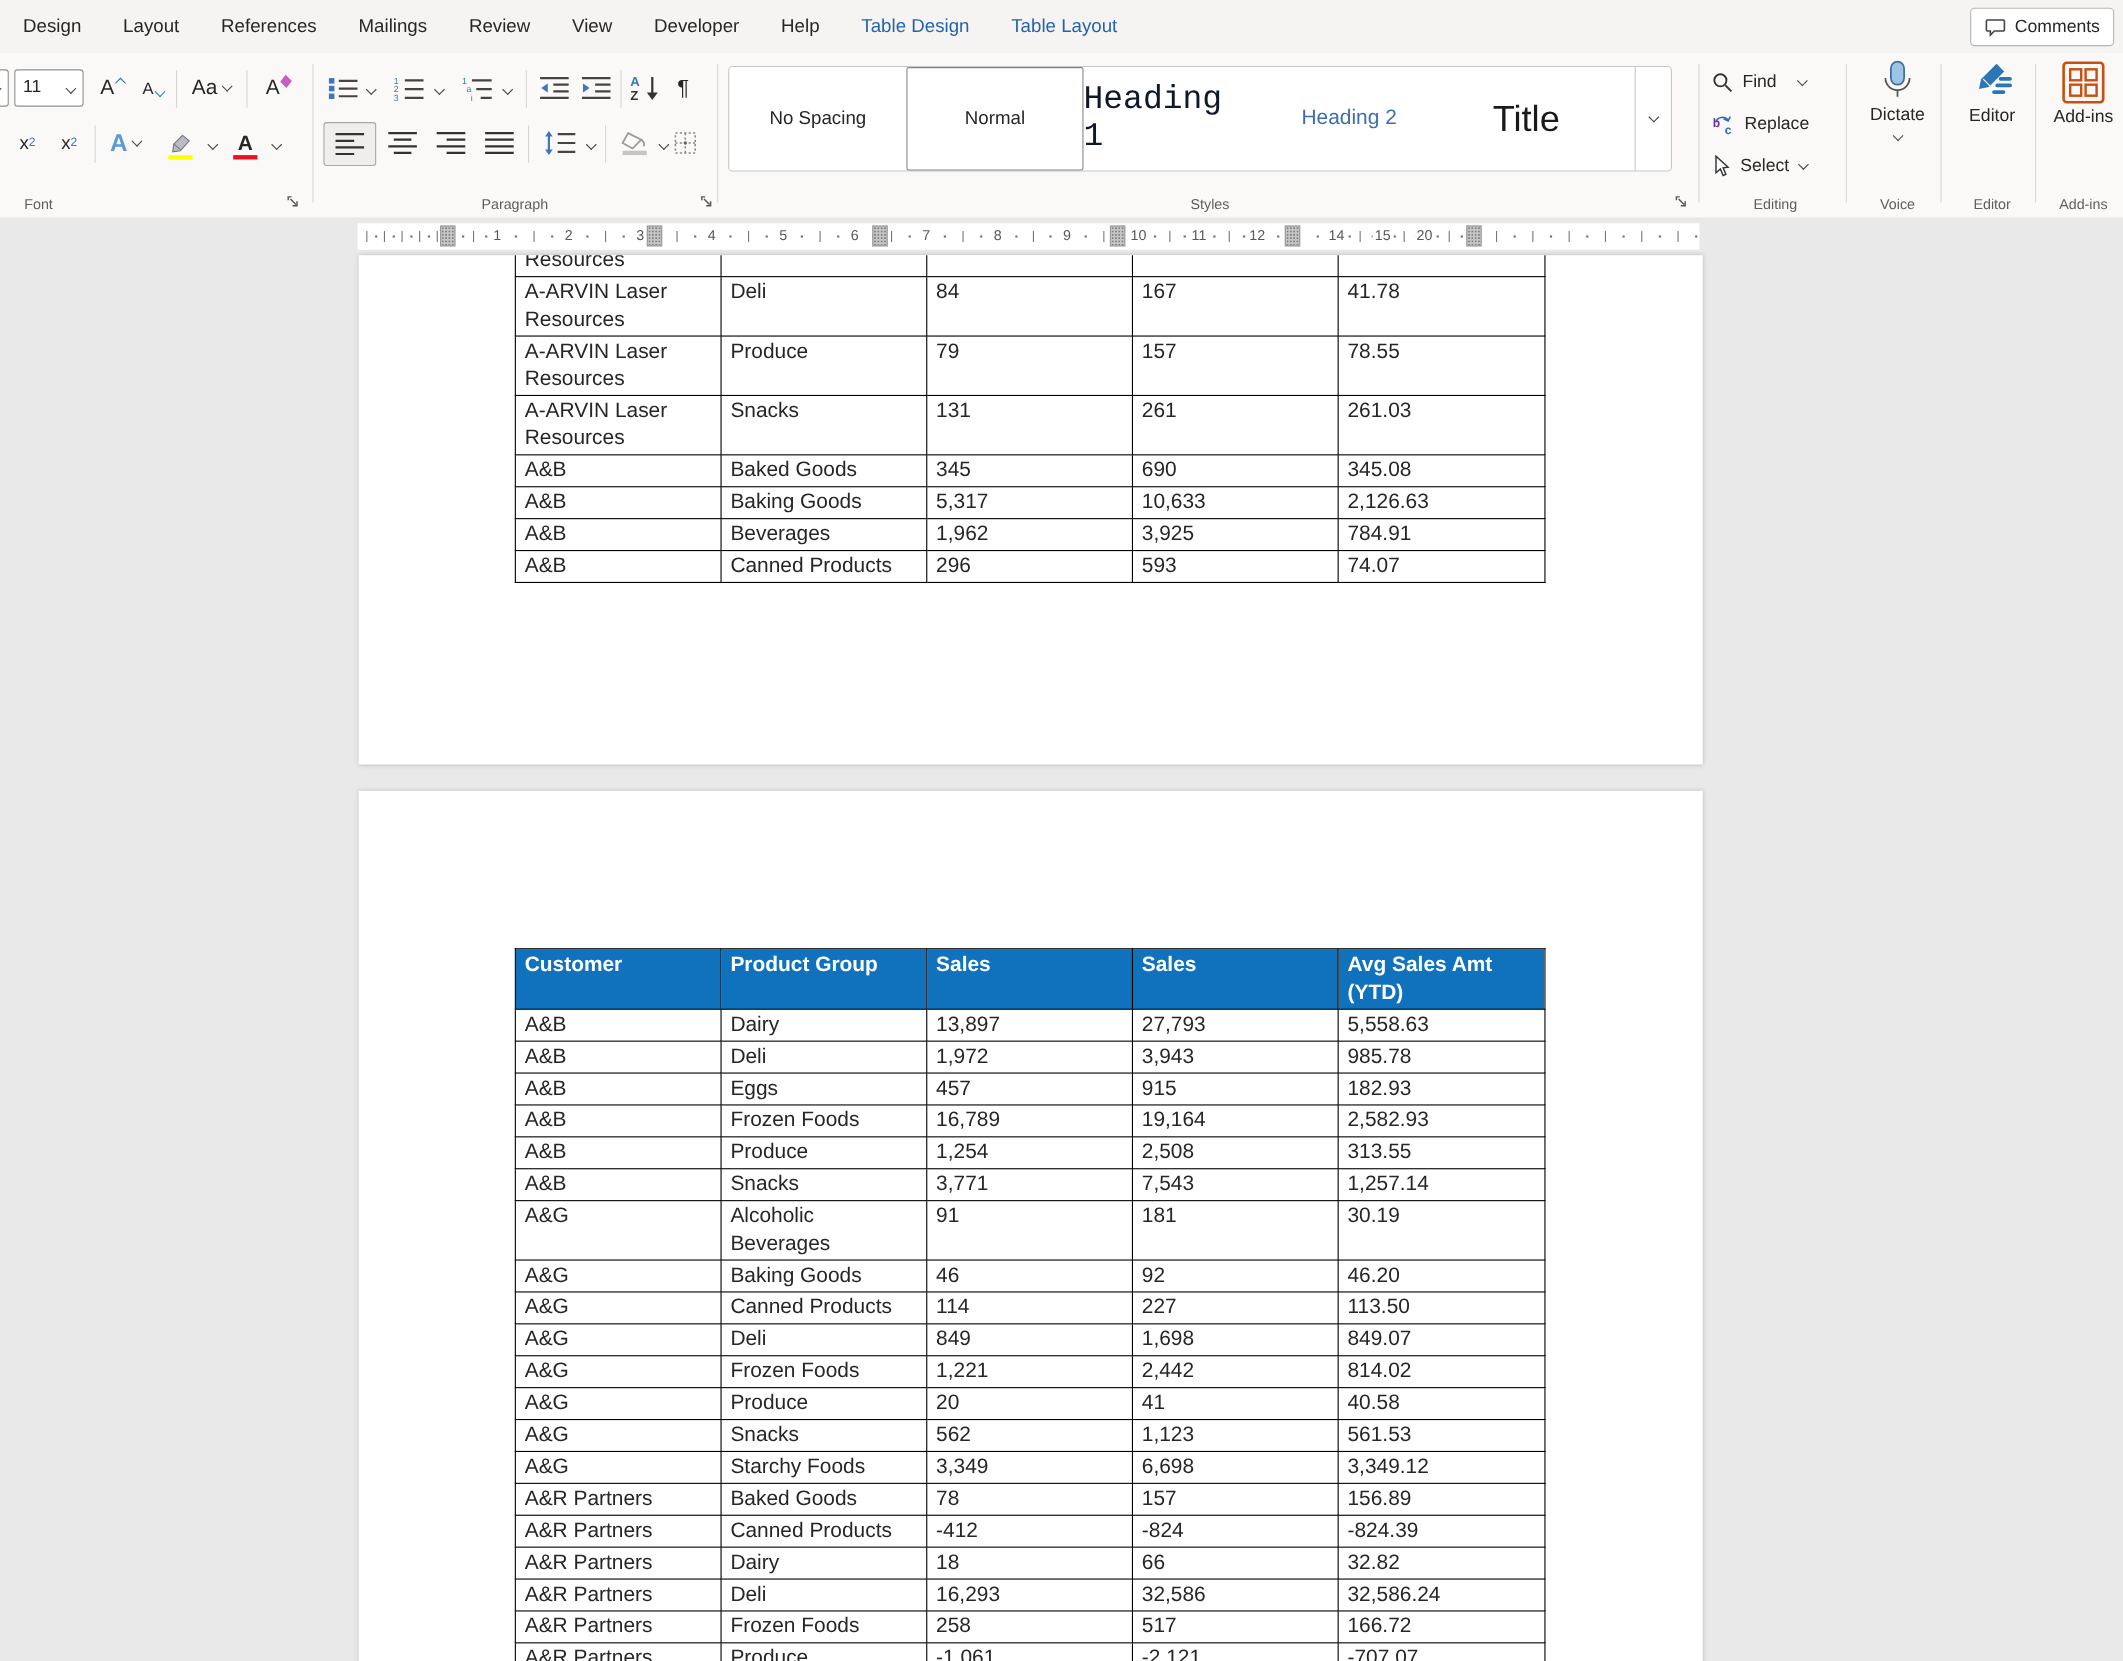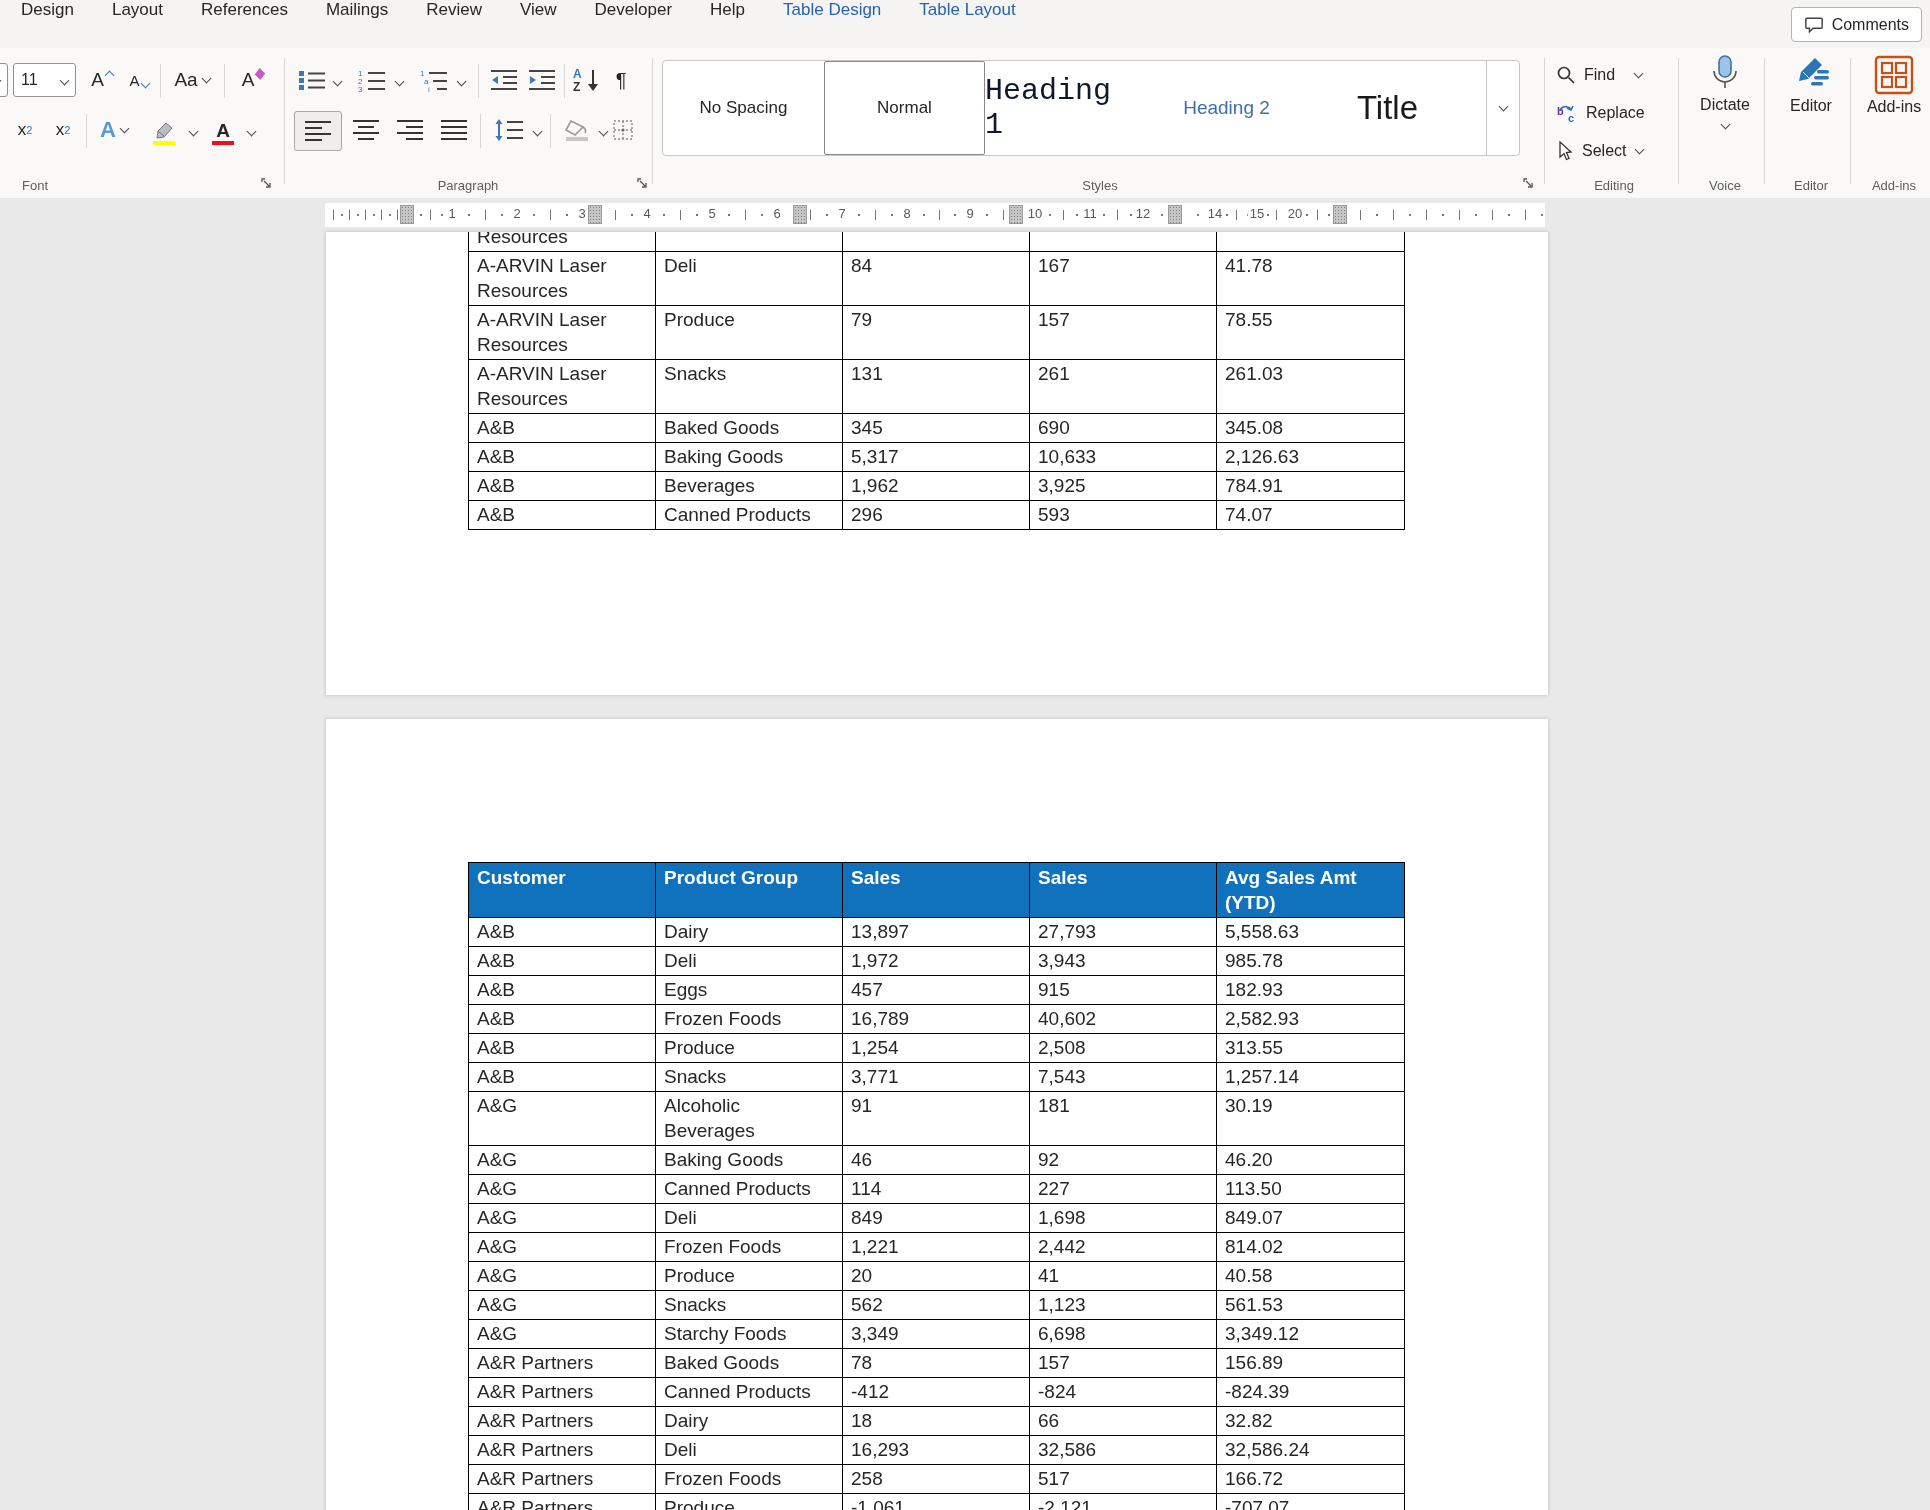--- a/index.html
+++ b/index.html
@@ -1,20 +1,20 @@
 <!DOCTYPE html>
 <html><head>
 <meta charset="utf-8">
 <style>
   html,body{margin:0;padding:0;}
   body{width:1930px;height:1510px;overflow:hidden;position:relative;background:#E9E9E9;
        font-family:"Liberation Sans",sans-serif;color:#262626;}
   
   .menubar{position:absolute;top:0;left:0;width:1930px;height:48px;background:#F5F4F3;}
-  .menu-tabs{position:absolute;left:2px;top:0;height:48px;display:flex;}
+  .menu-tabs{position:absolute;left:2px;top:0;height:48px;display:flex;align-items:center;}
   .mtab{font-size:17px;color:#262626;padding:0 19px;white-space:nowrap;cursor:default;}
   .mtab-active{color:#2563AD;}
   .comments-btn{position:absolute;right:8px;top:7px;height:33px;border:1px solid #B6B4B2;border-radius:4px;
        background:#FFFFFF;display:flex;align-items:center;gap:8px;padding:0 12px;font-size:16px;}
   
   .ribbon{position:absolute;top:48px;left:0;width:1930px;height:150px;background:#FAF9F8;border-bottom:1px solid #D2D0CE;}
   .rgroup{position:absolute;top:0;height:149px;}
   .rg-divider{position:absolute;top:10px;height:126px;width:1px;background:#D8D6D4;}
   .rg-label{position:absolute;bottom:4px;left:0;width:100%;text-align:center;font-size:13px;color:#605E5C;}
   .rg-label-left{text-align:left;padding-left:22px;}
@@ -569,21 +569,21 @@
           <td>A&amp;B</td>
           <td>Eggs</td>
           <td>457</td>
           <td>915</td>
           <td>182.93</td>
         </tr>
         <tr>
           <td>A&amp;B</td>
           <td>Frozen Foods</td>
           <td>16,789</td>
-          <td>40,602</td>
+          <td>19,164</td>
           <td>2,582.93</td>
         </tr>
         <tr>
           <td>A&amp;B</td>
           <td>Produce</td>
           <td>1,254</td>
           <td>2,508</td>
           <td>313.55</td>
         </tr>
         <tr>

